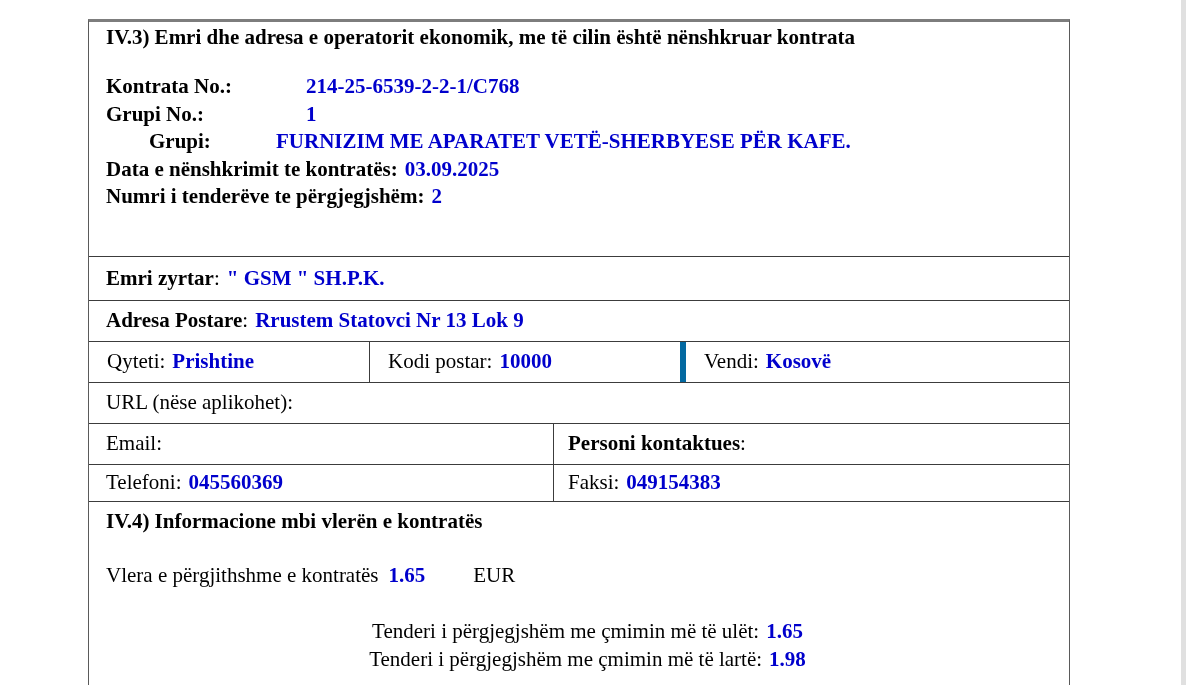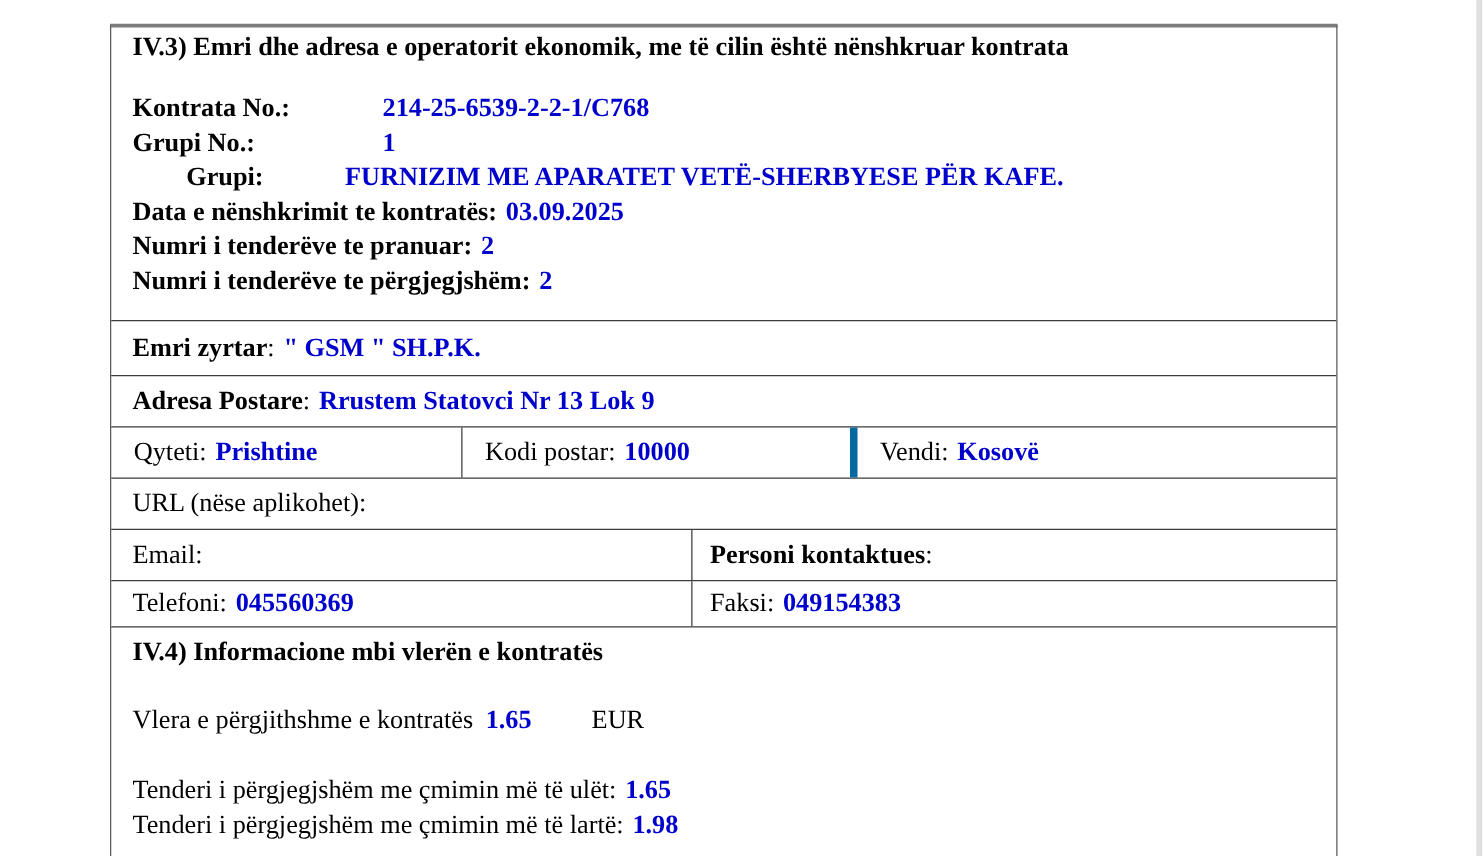--- a/index.html
+++ b/index.html
@@ -49,21 +49,21 @@
   .row-contact .cell { padding-top: 7px; width: 464px; }
   .row-contact .cell + .cell { width: auto; flex: 1; }
   .row-phone { height: 37px; }
   .row-phone .cell { padding-top: 5px; width: 464px; }
   .row-phone .cell + .cell { width: auto; flex: 1; }
   .block-iv4 { height: 187px; padding: 6px 0 0 17px; }
   .vlera-line { margin-top: 27px; line-height: 27px; }
   .vlera-line .val { margin-left: 10px; }
   .vlera-line .currency { margin-left: 48px; }
   .tenderi-group { margin-top: 29px; }
-  .tenderi-group .line { line-height: 27.5px; }
+  .tenderi-group .line { line-height: 27.5px; text-align: center; }
   .gap6 { margin-left: 7px; }
   .scrollbar-track {
     position: absolute;
     right: 0; top: 0;
     width: 5px; height: 685px;
     background: #e0e0e0;
   }
 </style>
 </head>
 <body>
@@ -77,23 +77,20 @@
         <span class="lbl">Kontrata No.:</span><span class="val">214-25-6539-2-2-1/C768</span>
       </div>
       <div class="field">
         <span class="lbl">Grupi No.:</span><span class="val">1</span>
       </div>
       <div class="field">
         <span class="lbl">Grupi:</span><span class="val">FURNIZIM ME APARATET VETË-SHERBYESE PËR KAFE.</span>
       </div>
       <div class="field">
         <span class="lbl">Data e nënshkrimit te kontratës:</span><span class="val">03.09.2025</span>
-      </div>
-      <div class="field">
-        <span class="lbl">Numri i tenderëve te pranuar:</span><span class="val">2</span>
       </div>
       <div class="field">
         <span class="lbl">Numri i tenderëve te përgjegjshëm:</span><span class="val">2</span>
       </div>
     </div>
   </div>
 
   <div class="row row-emri">
     <span class="b">Emri zyrtar</span><span>:</span><span class="val gap6">" GSM " SH.P.K.</span>
   </div>

